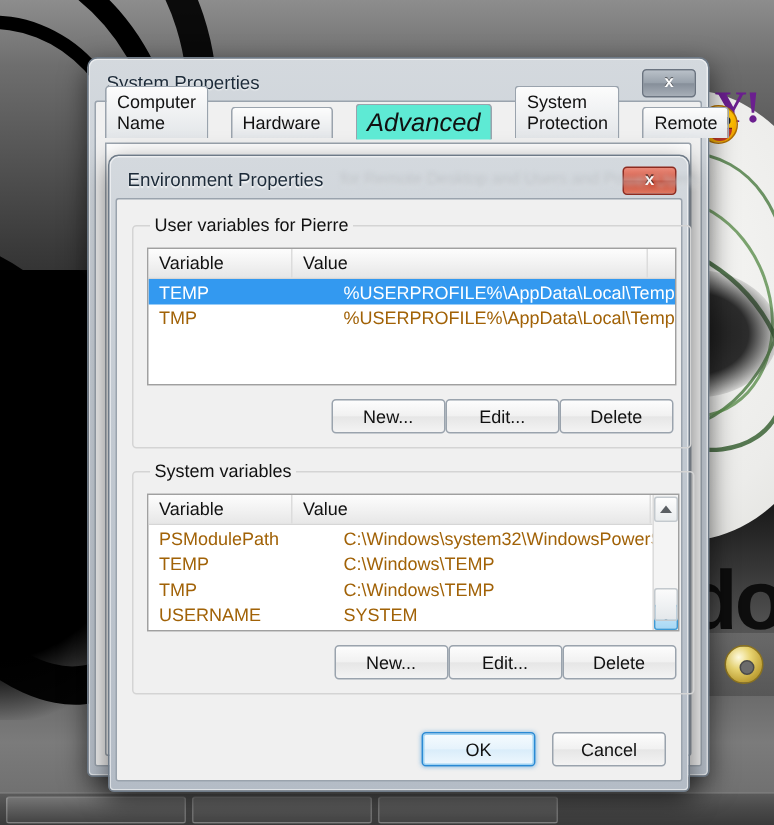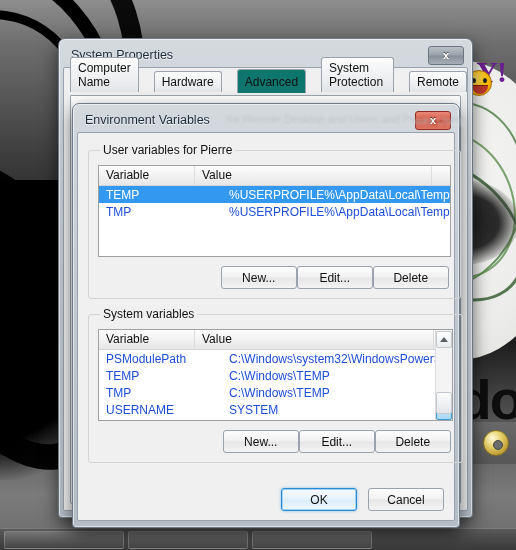--- a/index.html
+++ b/index.html
@@ -181,24 +181,25 @@
   }
   .tab {
     font-size: 12px; color:#111;
     padding: 3px 7px 3px 7px;
     border:1px solid #9aa3ad; border-bottom:none;
     border-radius: 3px 3px 0 0;
     background: linear-gradient(180deg,#fcfcfc,#e3e6e9);
     cursor: pointer; line-height: 14px;
   }
   .tab.active {
-    background: #0f766e;
+    background: #5eead4;
     padding-top: 5px; padding-bottom: 4px;
     margin-bottom: -1px; position:relative; z-index:3;
-    font-size: 12px;
+    font-size: 17px;
+    font-style: italic;
   }
   .tabpage {
     position:absolute; left:6px; right:6px; top:27px; bottom:6px;
     background:#fff; border:1px solid #9aa3ad; border-radius:0 2px 2px 2px;
   }
 
   
   #envdlg { left: 72px; top: 103px; width: 388px; height: 425px; }
   #envdlg-body { height: calc(100% - 26px); padding: 10px; }
 
@@ -220,21 +221,21 @@
     background: linear-gradient(180deg,#fdfdfd 0%, #f1f1f1 55%, #e7e7e7 100%);
     border-bottom:1px solid #d6d6d6;
     font-size:12px; color:#111;justify-content:center;
   }
   .lv-col { padding: 2px 0 0 7px; border-right:1px solid #dcdcdc; overflow:hidden; white-space:nowrap;}
   .lv-col.c1 { width: 96px; }
   .lv-col.c2 { flex:1 1 auto; }
   .lv-col.c3 { width: 18px; border-right:none; padding:0;}
   .lv-rows { position:relative; }
   .lv-row {
-    display:flex; height:17px; font-size:12px; color:#1d4ed8; align-items:center;
+    display:flex; height:17px; font-size:12px; color:#a16207; align-items:center;
     cursor: default;
   }
   .lv-row.sel { background:#3399f0; color:#fff; }
   .lv-cell { padding-left:7px; white-space:nowrap; overflow:hidden; }
   .lv-cell.c1 { width:96px; }
   .lv-cell.c2 { flex:1 1 auto;margin-left:27px; }
 
   
   .vscroll {
     position:absolute; right:0; top:0; width:17px; bottom:0;
@@ -330,21 +331,21 @@
         <div class="tab active">Advanced</div>
         <div class="tab">System Protection</div>
         <div class="tab">Remote</div>
       </div>
       <div class="tabpage"></div>
     </div>
   </div>
 
   <div class="win" id="envdlg">
     <div class="win-title">
-      <span class="win-title-text">Environment Variables</span>
+      <span class="win-title-text">Environment Properties</span>
       <span class="ghost-text">for Remote Desktop and Users and Power Users</span>
       <div class="close-btn red">x</div>
     </div>
 
     <div class="win-body" id="envdlg-body">
 
       <fieldset class="group">
         <legend>User variables for Pierre</legend>
 
         <div class="listview" style="height:92px;">

